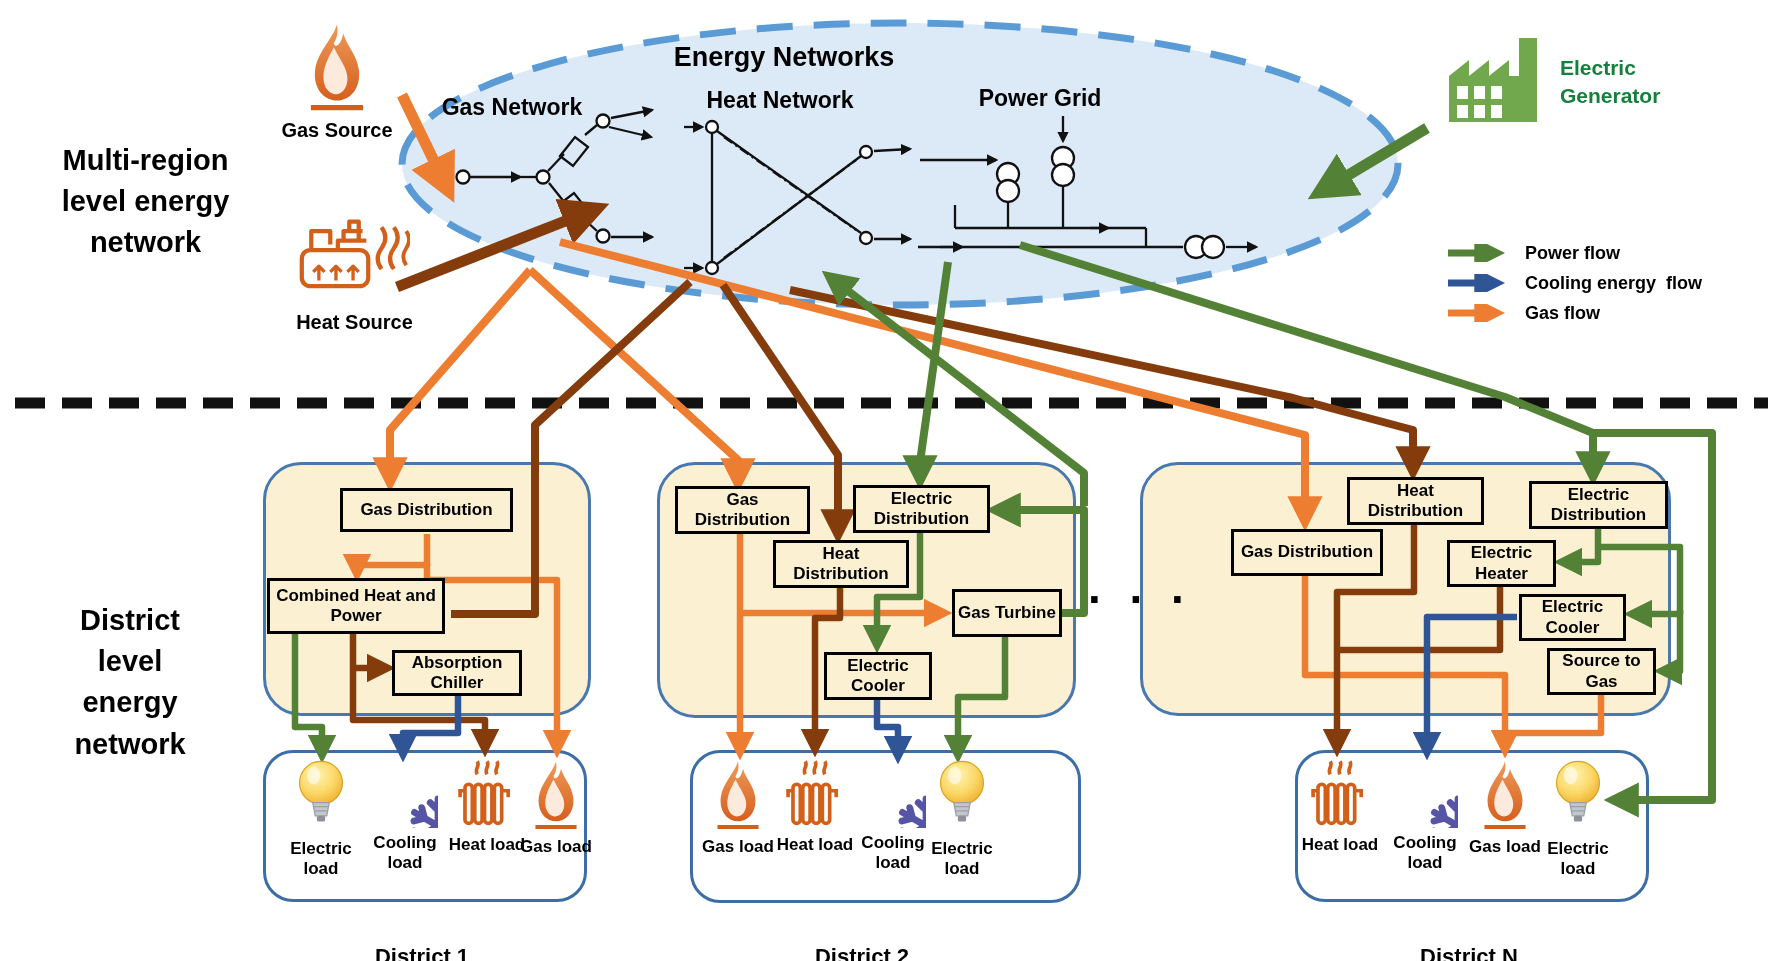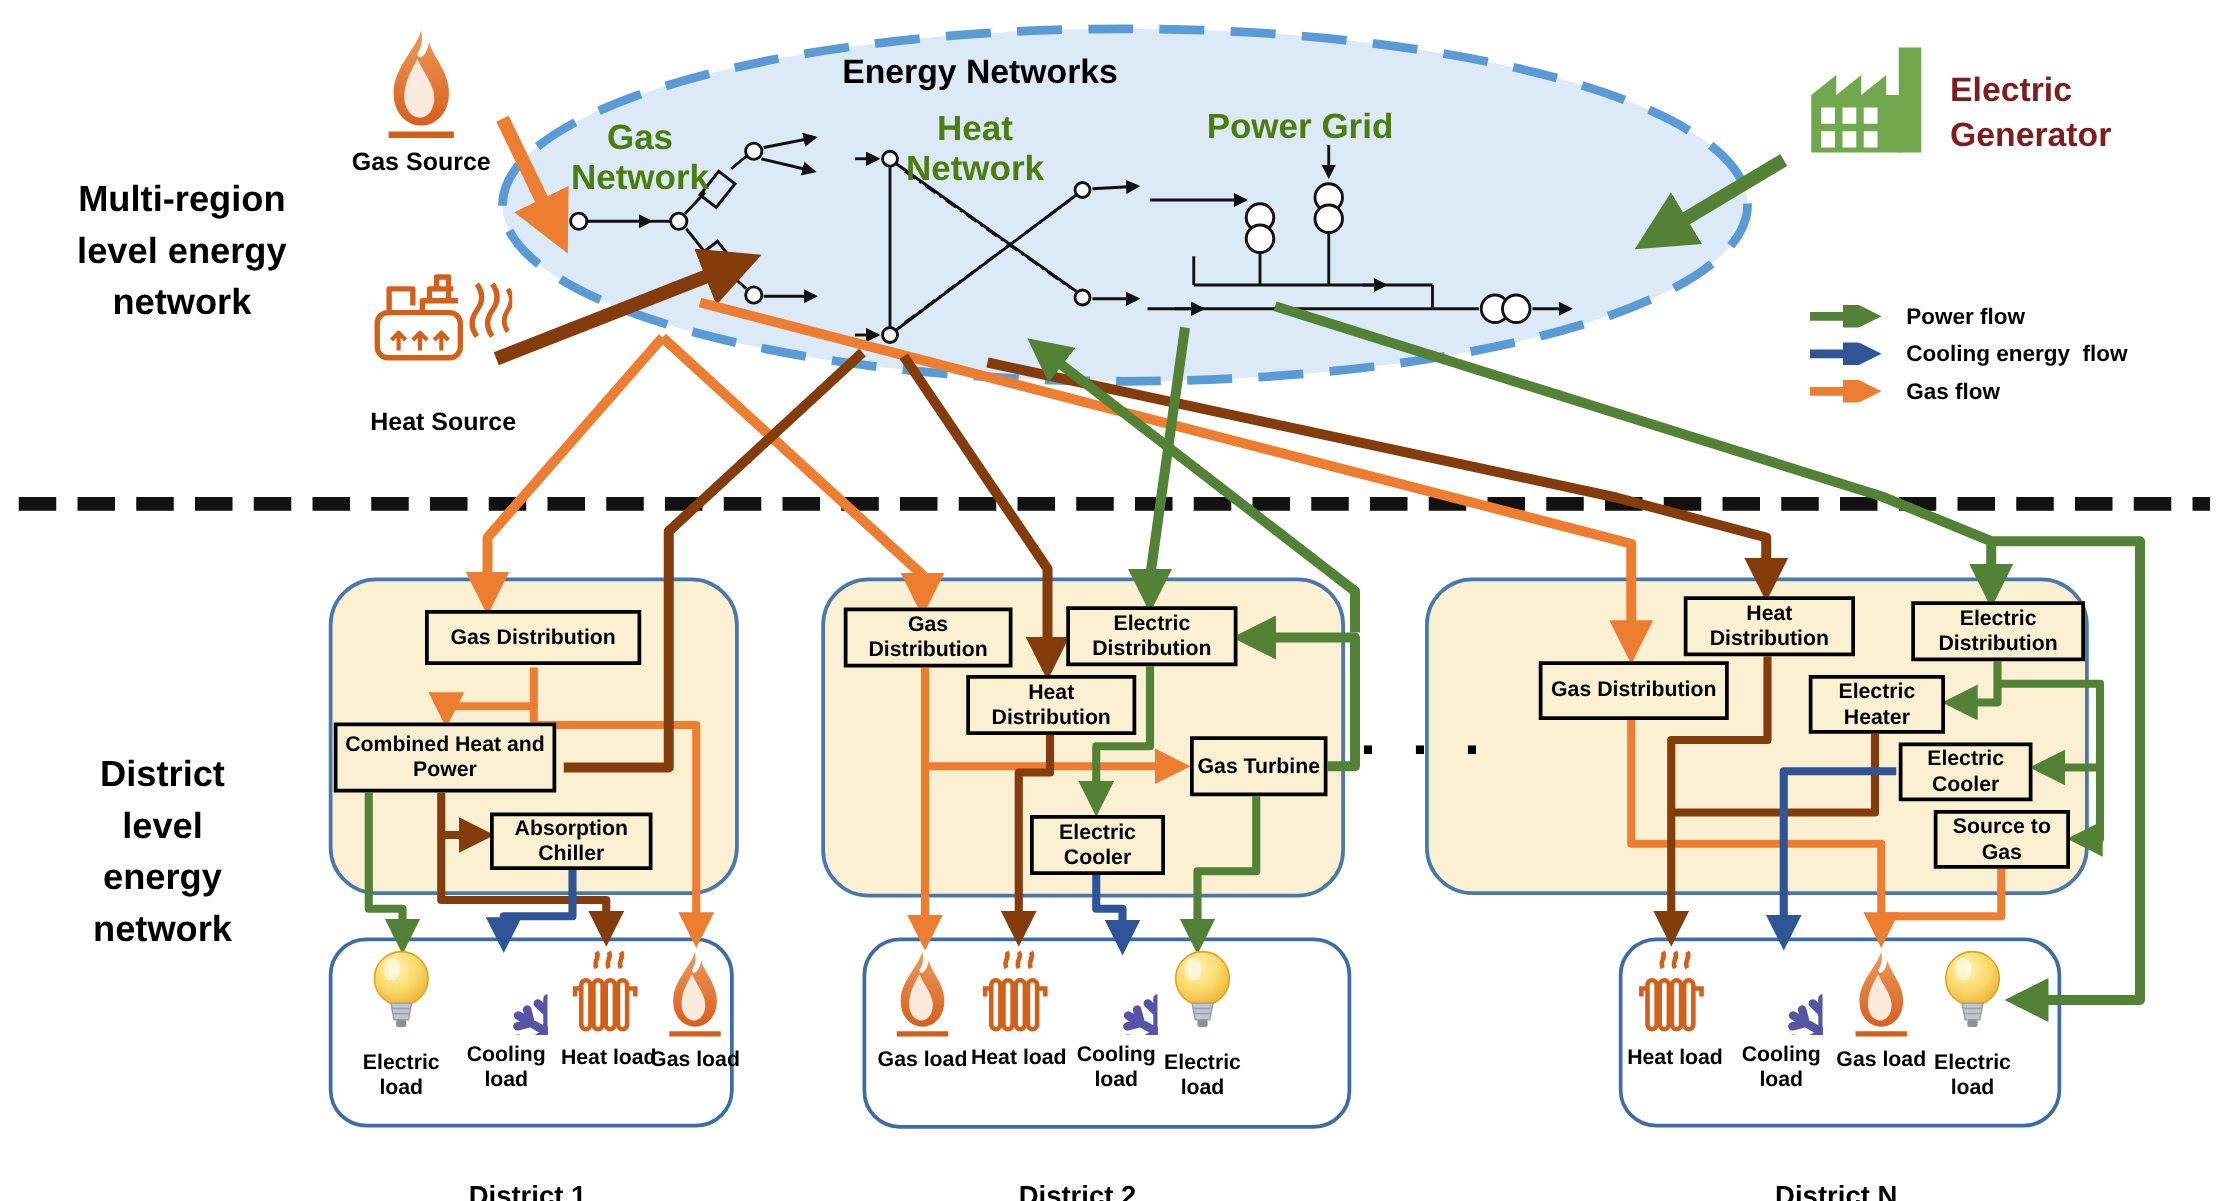--- a/index.html
+++ b/index.html
@@ -7,23 +7,23 @@
     --district-fill:#FCF0D3; --district-border:#4878AD; --loadbox-border:#3C6EA5;
     --ellipse-fill:#DCE9F6; --ellipse-border:#5B9BD5; --icon-orange:#D2601A;
   }
   html,body{margin:0;padding:0;background:#fff;}
   #canvas{position:relative;width:1776px;height:961px;overflow:hidden;
           font-family:"Liberation Sans","DejaVu Sans",sans-serif;background:#fff;}
   .abs{position:absolute;}
   .pre{white-space:pre-line;}
   .section-title{font-weight:bold;font-size:29px;line-height:1.42;color:#000;text-align:center;}
   .net-title{font-weight:bold;font-size:27px;color:#000;text-align:center;}
-  .net-label{font-weight:bold;font-size:28px;color:#4d7c0f;text-align:center;}
+  .net-label{font-weight:bold;font-size:23px;color:#000000;text-align:center;}
   .src-label{font-weight:bold;font-size:20px;color:#000;text-align:center;}
-  .gen-label{font-weight:bold;font-size:27px;color:#7f1d1d;text-align:left;line-height:1.35;}
+  .gen-label{font-weight:bold;font-size:21px;color:#15803d;text-align:left;line-height:1.35;}
   .district-bg{position:absolute;background:var(--district-fill);border:3px solid var(--district-border);border-radius:38px;}
   .load-bg{position:absolute;background:#fff;border:3px solid var(--loadbox-border);border-radius:30px;}
   .comp{position:absolute;background:var(--district-fill);border:3px solid #000;
         display:flex;align-items:center;justify-content:center;text-align:center;
         font-weight:bold;font-size:17px;line-height:1.18;color:#000;padding:1px 2px;box-sizing:border-box;}
   .district-name{position:absolute;font-weight:bold;font-size:22px;color:#000;text-align:center;width:240px;margin-top:32px;}
   .load{position:absolute;width:92px;text-align:center;}
   .load .lbl{font-weight:bold;font-size:17px;line-height:1.15;color:#000;margin-top:1px;}
   .legend{position:absolute;left:1446px;top:238px;}
   .legend-row{display:flex;align-items:center;height:30px;gap:11px;}
@@ -262,21 +262,21 @@
   <div class="abs net-label" style="left:695px;top:87px;width:170px;">Heat Network</div>
   <div class="abs net-label" style="left:955px;top:85px;width:170px;">Power Grid</div>
 
   <svg class="abs" style="left:294px;top:20px;" width="86" height="94">
       <use href="#sym-flame"></use>
     </svg>
   <div class="abs src-label" style="left:252px;top:119px;width:170px;">Gas Source</div>
   <svg class="abs" style="left:298px;top:212px;" width="112" height="80">
       <use href="#sym-furnace"></use>
     </svg>
-  <div class="abs src-label" style="left:267px;top:311px;width:175px;margin-top:16px;">Heat Source</div>
+  <div class="abs src-label" style="left:267px;top:311px;width:175px;">Heat Source</div>
   <svg class="abs" style="left:1443px;top:34px;" width="104" height="94">
       <use href="#sym-factory-green"></use>
     </svg>
   <div class="abs gen-label pre" style="left:1560px;top:54px;width:150px;">Electric
 Generator</div>
 
   <div class="legend">
     <div class="legend-row">
       <svg width="68" height="18">
           <line class="fl-power" x1="2" y1="9" x2="50" y2="9" stroke-width="7" marker-end="url(#ah-power)"></line>

